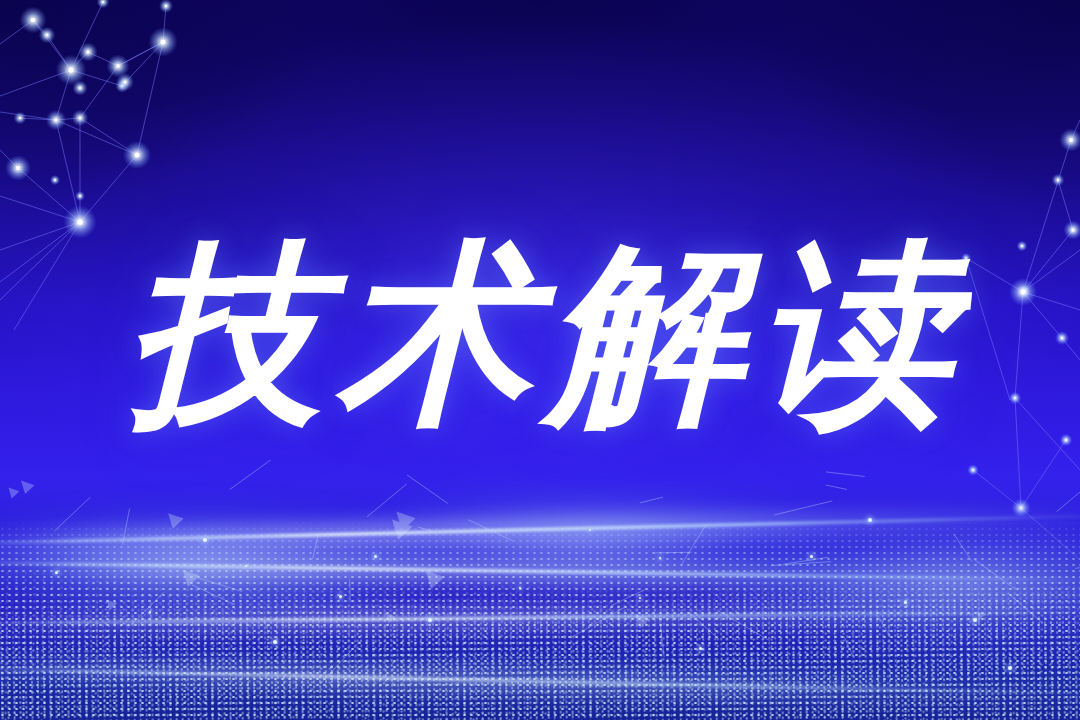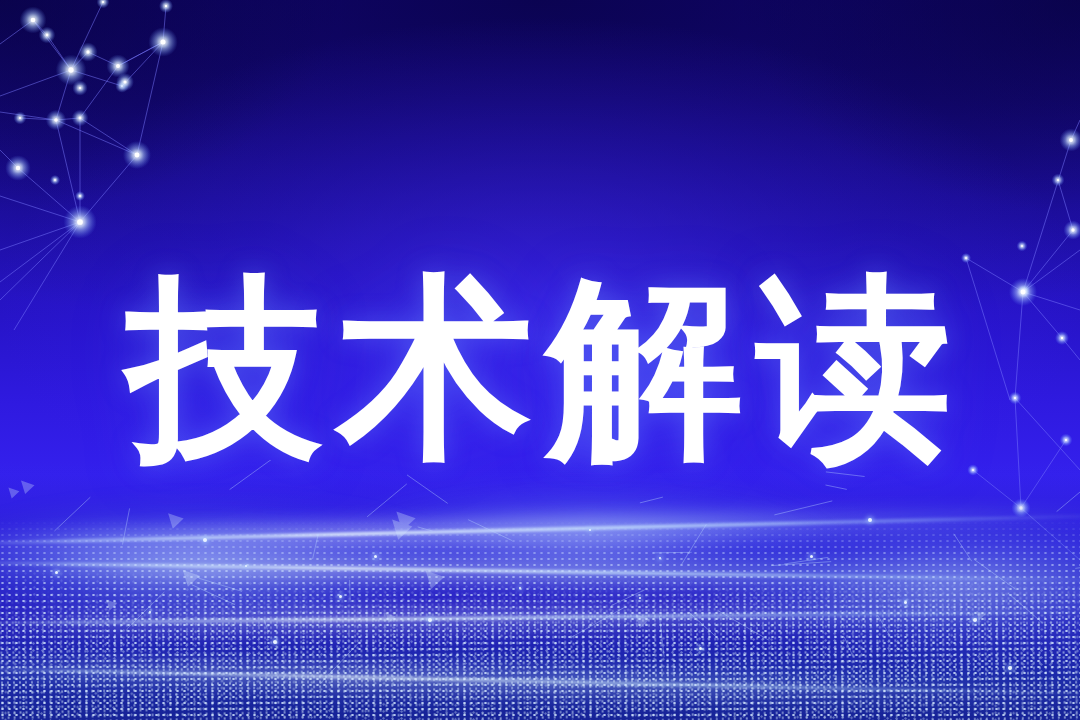--- a/index.html
+++ b/index.html
@@ -147,22 +147,23 @@
   }
 
   
   .headline-wrap {
     position: absolute;
     left: 0;
     right: 0;
     top: 236px;
     height: 230px;
     display: flex;
-    align-items: flex-end;
+    align-items: flex-start;
     justify-content: center;
+    font-style: italic;
   }
   .headline {
     font-family: "DejaVu Sans", "Liberation Sans", sans-serif;
     font-weight: 700;
     font-size: 196px;
     line-height: 1;
     color: #ffffff;
     letter-spacing: 14px;
     text-indent: 14px;
     white-space: nowrap;

